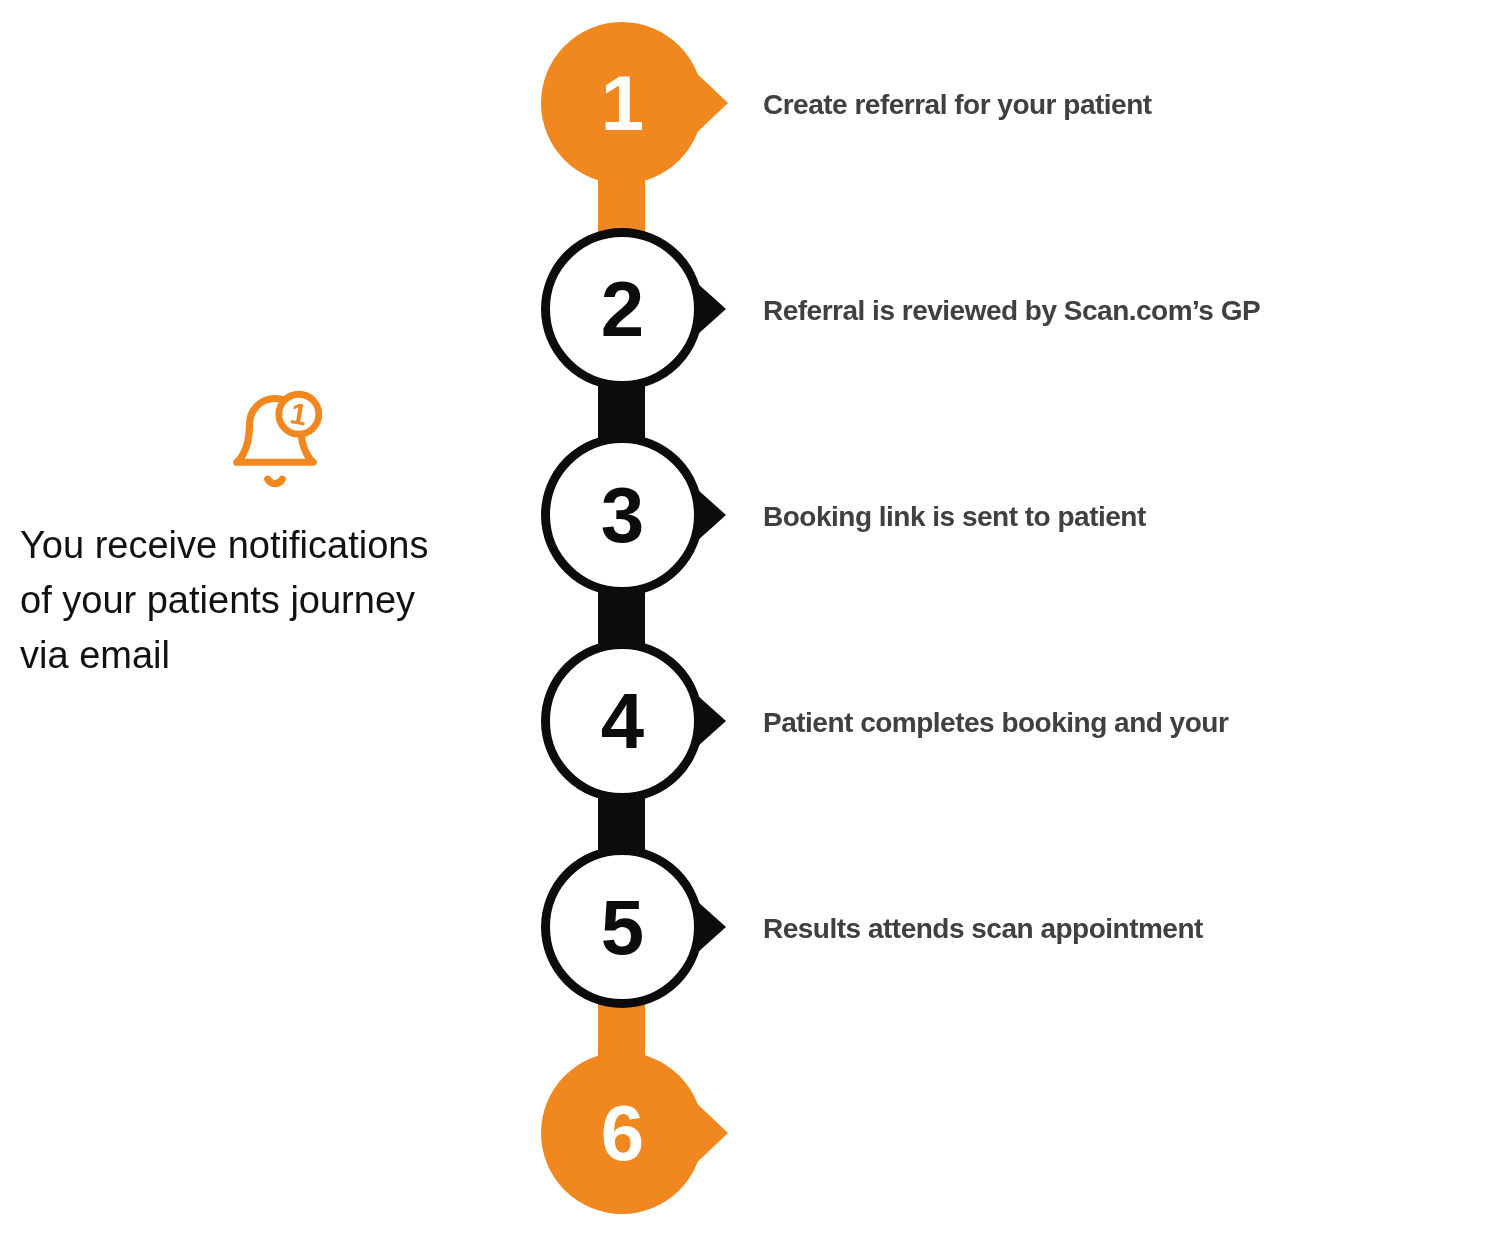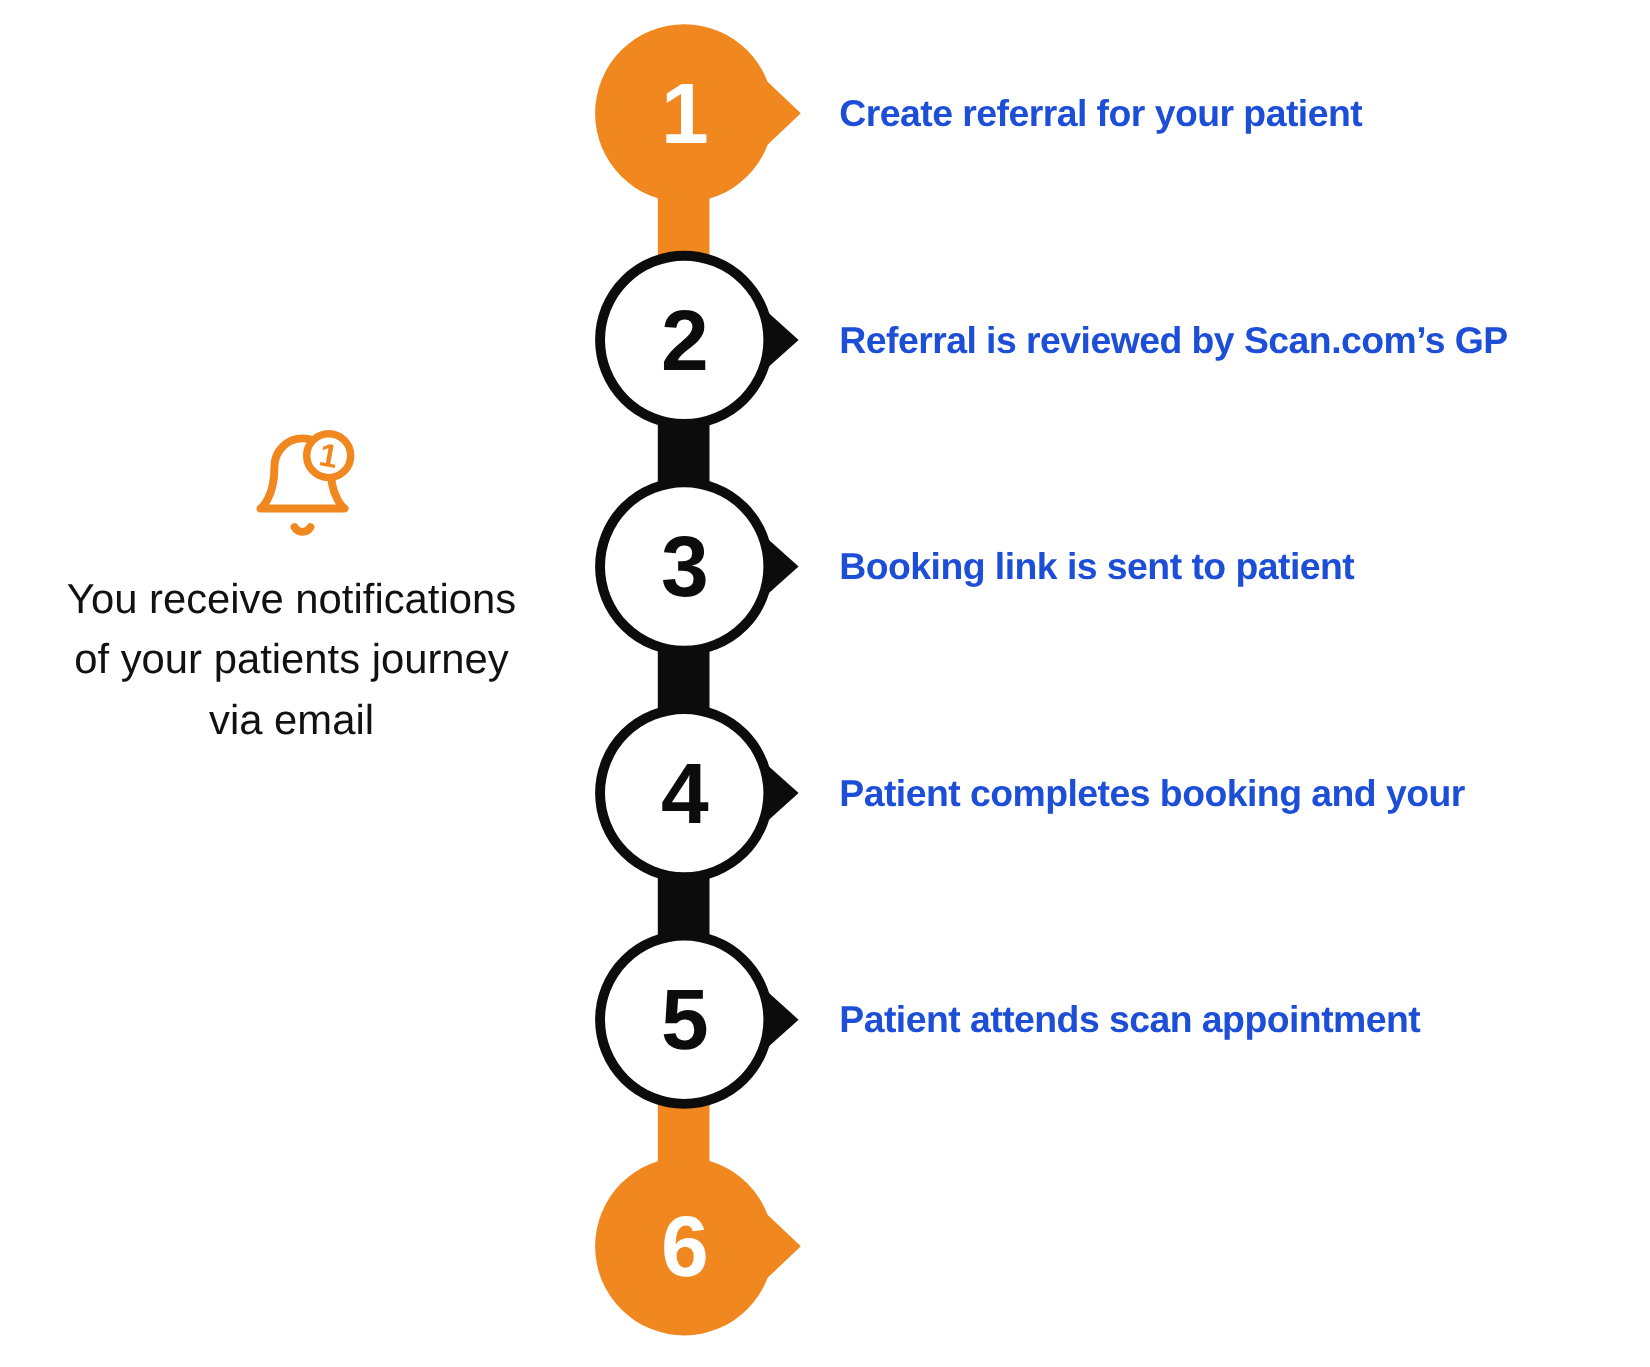--- a/index.html
+++ b/index.html
@@ -79,43 +79,42 @@
     line-height: 1;
     letter-spacing: -1px;
   }
 
   
   .step-label {
     position: absolute;
     left: 763px;
     transform: translateY(-50%);
     font-weight: bold;
-    font-size: 34px;
+    font-size: 28px;
     line-height: 57px;
     letter-spacing: -0.5px;
-    color: #1d4ed8;
+    color: #404040;
     white-space: pre-line;
     z-index: 2;
   }
 
   
   .note-icon {
     position: absolute;
     left: 224px;
     top: 390px;
     width: 102px;
     height: 102px;
     z-index: 2;
   }
   .note-text {
     position: absolute;
     left: 20px;
     top: 518px;
     width: 490px;
-    text-align: center;
     font-size: 38px;
     line-height: 55px;
     color: #111111;
     white-space: pre-line;
     z-index: 2;
   }
 </style>
 </head>
 <body>
 
@@ -150,21 +149,21 @@
     <span class="num">5</span>
   </div>
   <div class="node orange" style="top:1052px">
     <span class="num">6</span>
   </div>
 
   <div class="step-label" style="top:104px">Create referral for your patient</div>
   <div class="step-label" style="top:516px">Booking link is sent to patient</div>
   <div class="step-label" style="top:310px">Referral is reviewed by Scan.com’s GP</div>
   <div class="step-label" style="top:722px">Patient completes booking and your</div>
-  <div class="step-label" style="top:928px">Patient attends scan appointment</div>
+  <div class="step-label" style="top:928px">Results attends scan appointment</div>
 
   <div class="note-icon">
     <svg viewBox="0 0 24 24" width="102" height="102" fill="none" stroke="#F0871F" stroke-width="1.7" stroke-linecap="round" stroke-linejoin="round">
       <path d="M6 8a6 6 0 0 1 12 0c0 7 3 9 3 9H3s3-2 3-9"></path>
       <path d="M10.3 21a1.94 1.94 0 0 0 3.4 0"></path>
       <circle cx="17.6" cy="5.7" r="4.7" fill="#ffffff" stroke-width="1.6"></circle>
       <text x="17.6" y="8.1" text-anchor="middle" stroke="none" fill="#F0871F" font-size="7" font-weight="bold" transform="rotate(10 17.6 5.7)">1</text>
     </svg>
   </div>
   <div class="note-text">You receive notifications

